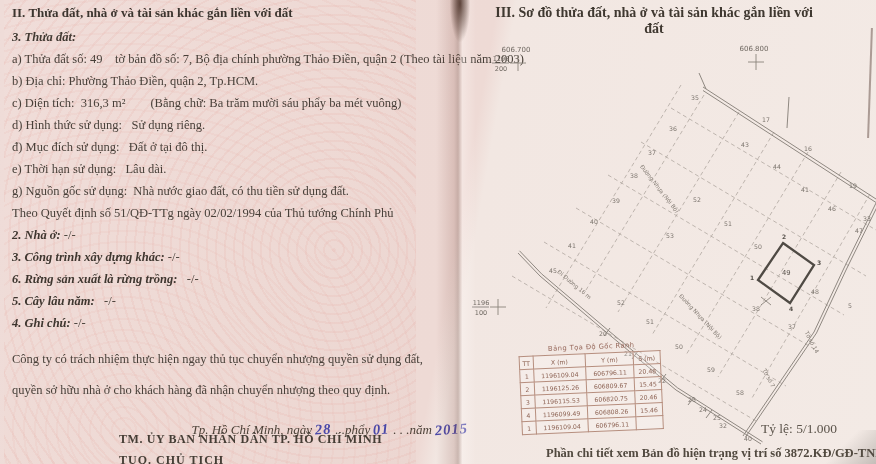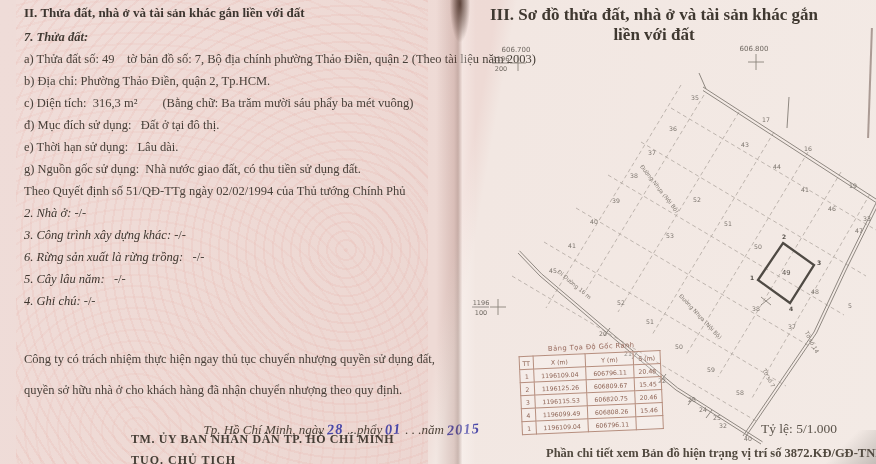--- a/index.html
+++ b/index.html
@@ -3,41 +3,41 @@
 <meta charset="utf-8">
 <style>
   html,body{margin:0;padding:0;background:#888;}
   #photo{
     position:relative;width:876px;height:464px;overflow:hidden;
     font-family:"Liberation Serif",serif;
     background:linear-gradient(100deg,#efdcd8 0%,#eedad5 52%,#f2e7e2 54%,#f3eae5 100%);
   }
   
   #page-left{
-    position:absolute;left:16px;top:0;width:412px;height:464px;
+    position:absolute;left:4px;top:0;width:412px;height:464px;
     background:
       repeating-radial-gradient(circle at 330px 250px, rgba(231,176,168,.20) 0 2px, rgba(0,0,0,0) 2px 9px),
       repeating-radial-gradient(circle at 120px 430px, rgba(231,176,168,.14) 0 2px, rgba(0,0,0,0) 2px 11px),
       linear-gradient(115deg,#f0ddd9 0%,#eed9d4 60%,#ecd6d1 100%);
     color:#453e38;
   }
   .lp-title{position:absolute;left:8px;top:5px;font-size:13px;font-weight:bold;color:#3c352f;}
   .lp-sub{position:absolute;left:8px;top:30px;font-size:12.5px;font-weight:bold;font-style:italic;color:#423a33;}
   #doc-lines{position:absolute;left:8px;top:52px;width:456px;}
   .doc-line{height:22px;font-size:12.5px;white-space:pre;color:#473f38;}
-  .doc-line .bl{font-weight:normal;font-style:italic;color:#3e362f;}
+  .doc-line .bl{font-weight:bold;font-style:italic;color:#3e362f;}
   #note{position:absolute;left:8px;top:344px;width:428px;font-size:12.5px;line-height:31px;color:#473f38;}
   #dateline{position:absolute;left:168px;top:405px;font-size:13px;font-style:italic;color:#4c4238;white-space:pre;}
   .hand{display:inline-block;font-size:14.5px;font-weight:bold;letter-spacing:1px;color:#4a48a8;transform:rotate(-4deg);}
   .sig{position:absolute;left:115px;width:350px;text-align:left;font-weight:bold;color:#453d35;}
   #sig1{top:432px;font-size:12px;letter-spacing:.6px;}
   #sig2{top:453px;font-size:12px;letter-spacing:1px;}
   
   #page-right{position:absolute;left:456px;top:0;width:420px;height:464px;}
-  .rp-title{position:absolute;left:28px;top:5px;width:340px;text-align:center;font-size:17px;font-weight:bold;color:#3f3830;}
+  .rp-title{position:absolute;left:28px;top:5px;width:340px;text-align:center;font-size:14px;font-weight:bold;color:#3f3830;}
   #map-svg{position:absolute;left:0;top:0;}
   #coord-table{position:absolute;left:64px;top:343px;width:146px;transform:rotate(-2.5deg);}
   #coord-table .tbl-title{font-family:"DejaVu Sans",sans-serif;font-size:6.8px;text-align:center;color:#97695c;letter-spacing:.4px;margin-bottom:2px;}
   #coord-table table{border-collapse:collapse;width:142px;background:rgba(255,255,255,.22);}
   #coord-table td,#coord-table th{border:1px solid #b68e7e;font-family:"DejaVu Sans",sans-serif;font-weight:normal;
     font-size:6.2px;color:#8d6354;text-align:center;padding:1px 1px;height:10px;}
   #scale{position:absolute;left:305px;top:421px;font-size:13.5px;color:#5c544b;}
   #map-footer{position:absolute;left:90px;top:446px;width:330px;text-align:center;font-size:12.5px;font-weight:bold;color:#51493f;white-space:nowrap;}
   
   #fold{position:absolute;left:436px;top:0;width:40px;height:464px;pointer-events:none;
@@ -48,25 +48,26 @@
   #corner-shade{position:absolute;right:0;bottom:0;width:60px;height:34px;pointer-events:none;
     background:linear-gradient(315deg,rgba(90,85,80,.30) 0%,rgba(0,0,0,0) 55%);}
 </style>
 </head>
 <body>
 
 <div id="photo">
 
   <div id="page-left">
     <div class="lp-title">II. Thửa đất, nhà ở và tài sản khác gắn liền với đất</div>
-    <div class="lp-sub">7. Thửa đất:</div>
+    <div class="lp-sub">3. Thửa đất:</div>
     <div id="doc-lines">
         <div class="doc-line"><span>a) Thửa đất số: 49    tờ bản đồ số: 7, Bộ địa chính phường Thảo Điền, quận 2 (Theo tài liệu năm 2003)</span></div>
         <div class="doc-line"><span>b) Địa chỉ: Phường Thảo Điền, quận 2, Tp.HCM.</span></div>
         <div class="doc-line"><span>c) Diện tích:  316,3 m²        (Bằng chữ: Ba trăm mười sáu phẩy ba mét vuông)</span></div>
+        <div class="doc-line"><span>d) Hình thức sử dụng:   Sử dụng riêng.</span></div>
         <div class="doc-line"><span>đ) Mục đích sử dụng:   Đất ở tại đô thị.</span></div>
         <div class="doc-line"><span>e) Thời hạn sử dụng:   Lâu dài.</span></div>
         <div class="doc-line"><span>g) Nguồn gốc sử dụng:  Nhà nước giao đất, có thu tiền sử dụng đất.</span></div>
         <div class="doc-line"><span>Theo Quyết định số 51/QĐ-TTg ngày 02/02/1994 của Thủ tướng Chính Phủ</span></div>
         <div class="doc-line"><span class="bl">2. Nhà ở:</span><span> -/-</span></div>
         <div class="doc-line"><span class="bl">3. Công trình xây dựng khác:</span><span> -/-</span></div>
         <div class="doc-line"><span class="bl">6. Rừng sản xuất là rừng trồng:</span><span>   -/-</span></div>
         <div class="doc-line"><span class="bl">5. Cây lâu năm:</span><span>   -/-</span></div>
         <div class="doc-line"><span class="bl">4. Ghi chú:</span><span> -/-</span></div>
       </div>

